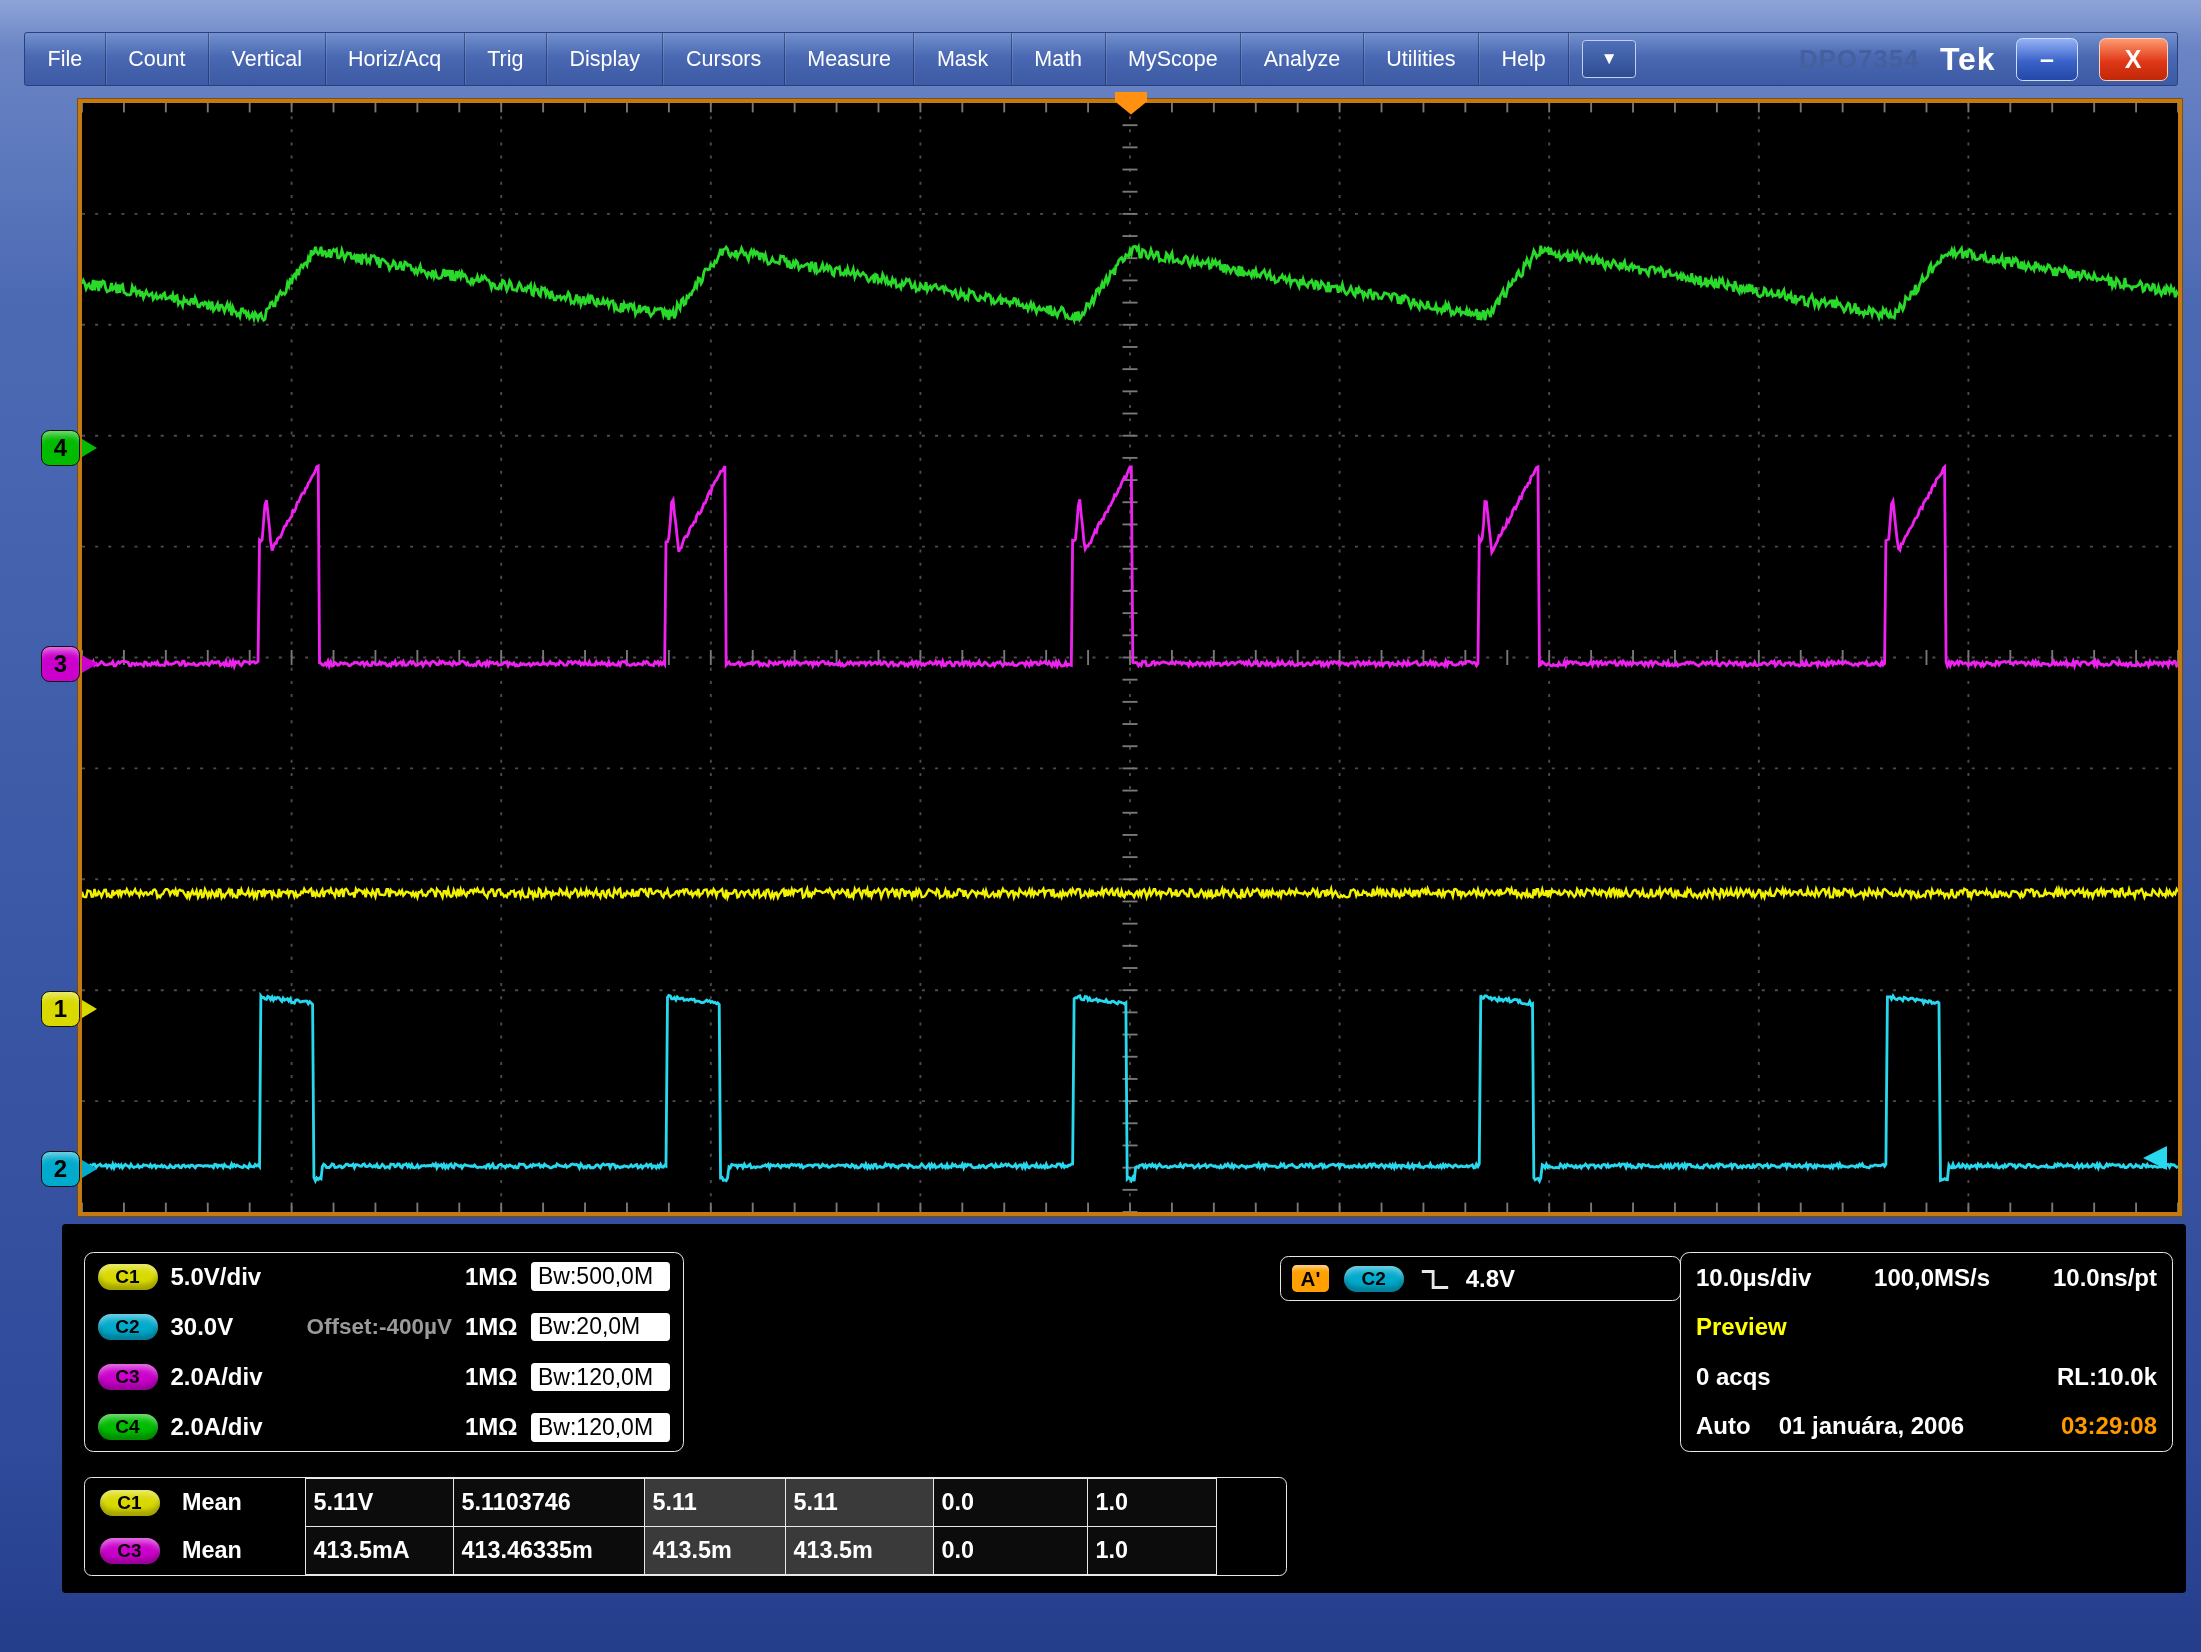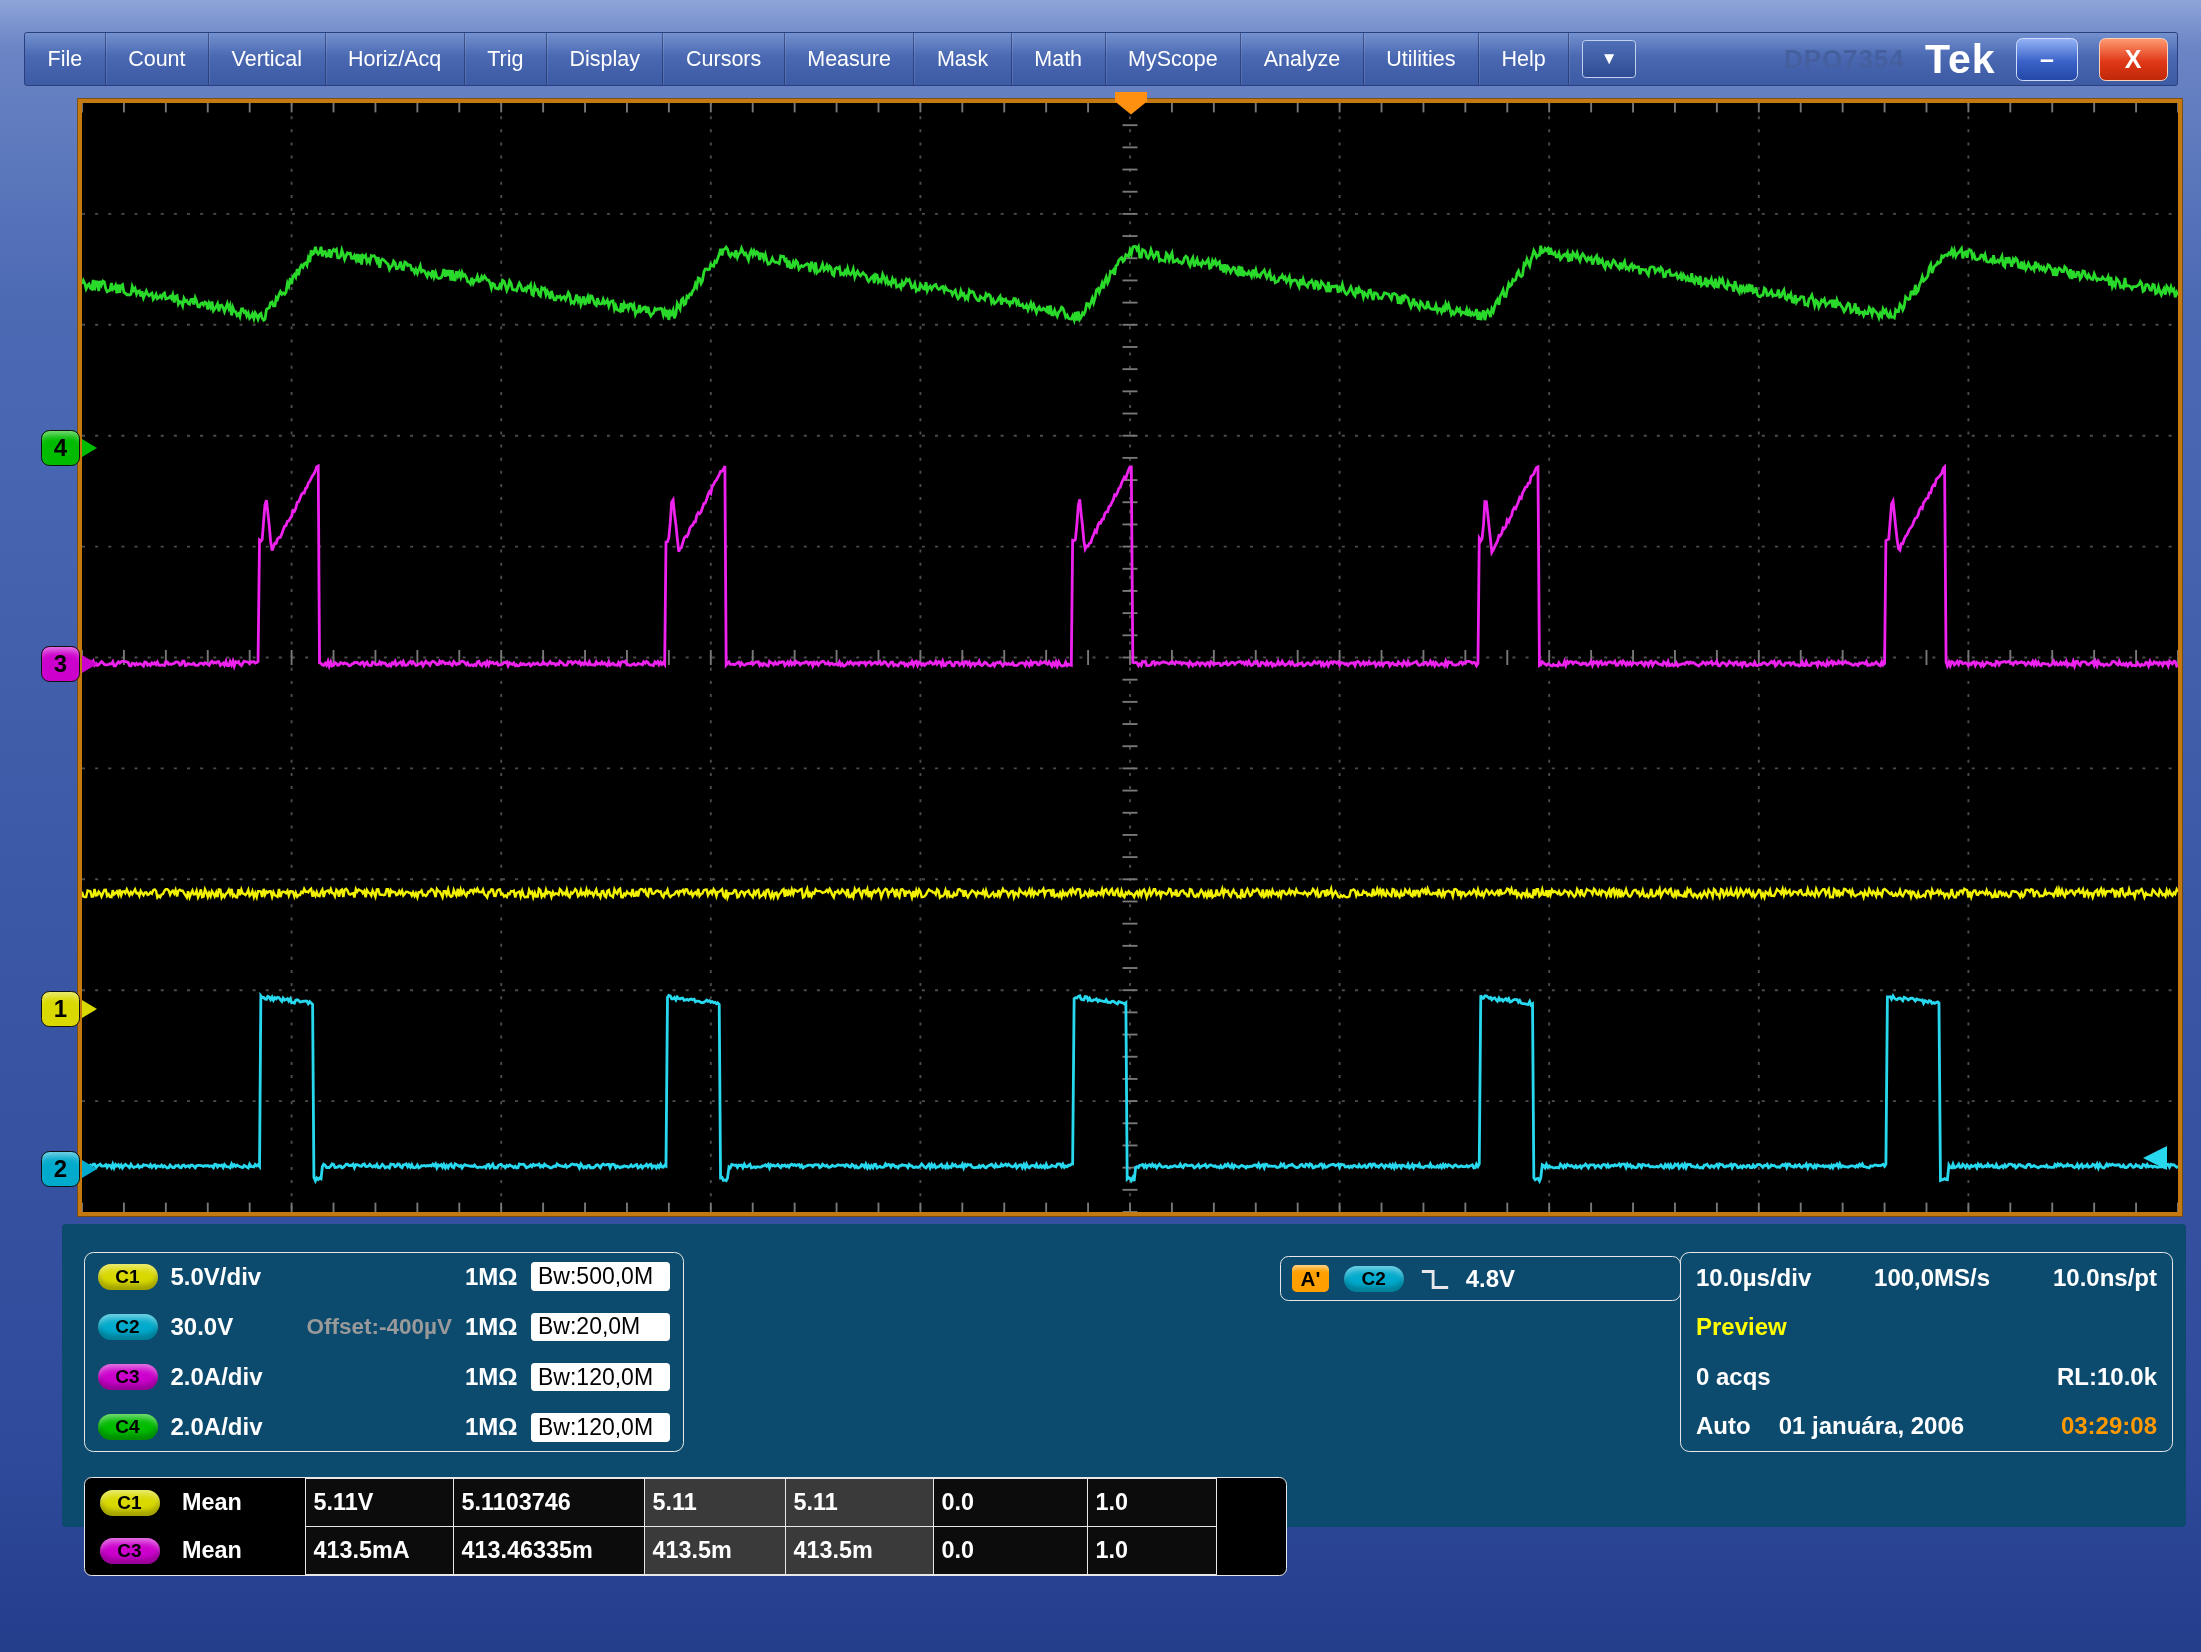--- a/index.html
+++ b/index.html
@@ -20,21 +20,21 @@
     border-right:0.9px solid rgba(25,40,90,.55);box-shadow:0.9px 0 0 rgba(255,255,255,.12);
     cursor:default;white-space:nowrap;
   }
   .menu-more{
     width:52px;margin:6.6px 0 6.6px 13px;border:0.9px solid #c3d0ee;border-radius:3.7px;
     background:linear-gradient(180deg,#4f6fb8,#2d4c92);
     display:flex;align-items:center;justify-content:center;color:#fff;font-size:17px;
   }
   .win-group{margin-left:auto;display:flex;align-items:center;gap:20.6px;padding-right:9.4px;}
   .model{color:#46609f;font-size:26px;font-weight:bold;letter-spacing:0.9px;}
-  .brand{color:#fff;font-size:41px;font-weight:bold;letter-spacing:0.9px;}
+  .brand{color:#fff;font-size:32px;font-weight:bold;letter-spacing:0.9px;}
   .btn{width:60px;height:41px;border-radius:6.6px;display:flex;align-items:center;justify-content:center;
        color:#fff;font-weight:bold;font-size:25px;line-height:1;}
   .btn-min{background:linear-gradient(180deg,#93b2f6,#3a62c8 55%,#2448a8);border:1.9px solid #cfdcfc;}
   .btn-close{background:linear-gradient(180deg,#ff9a70,#e03818 55%,#c02808);border:1.9px solid #ffd2b8;width:67px;}
   
   .plot{
     position:absolute;left:78px;top:99px;width:2104px;height:1117px;background:#000;
     border:4.7px solid #c47a10;box-sizing:border-box;
     box-shadow:0 0 0 0.9px #7a4c06;
   }
@@ -48,21 +48,21 @@
     border-top:12px solid transparent;border-bottom:12px solid transparent;border-right:24px solid #28d8ee;
   }
   .chmark{position:absolute;left:41px;display:flex;align-items:center;z-index:6;}
   .chbox{
     width:39px;height:36px;border-radius:8.4px;display:flex;align-items:center;justify-content:center;
     font-size:24px;font-weight:bold;color:#000;border:1.9px solid #101010;box-sizing:border-box;
     box-shadow:inset 0 9.4px 7.5px -5.6px rgba(255,255,255,.5);
   }
   .charrow{width:0;height:0;border-top:9.4px solid transparent;border-bottom:9.4px solid transparent;border-left:15px solid #fff;margin-left:1.9px;}
   
-  .bottom-panel{position:absolute;left:62px;top:1224px;width:2124px;height:303px;background:#0c4a6e;border-radius:3.7px;}
+  .bottom-panel{position:absolute;left:62px;top:1224px;width:2124px;height:369px;background:#000000;border-radius:3.7px;}
   .readout-box{
     position:absolute;left:21.5px;top:28px;width:600px;height:200px;border:1.9px solid #e8e8e8;border-radius:9.4px;
     box-sizing:border-box;padding:9.4px 13px;display:flex;flex-direction:column;justify-content:space-between;
   }
   .ch-row{display:flex;align-items:center;gap:13px;color:#fff;font-weight:bold;font-size:24px;}
   .badge{
     width:60px;height:26px;border-radius:13px;display:inline-flex;align-items:center;justify-content:center;
     color:#000;font-size:19px;font-weight:bold;flex:none;
     box-shadow:inset 0 9.4px 7.5px -5.6px rgba(255,255,255,.5), inset 0 -5.6px 5.6px rgba(0,0,0,.25);
   }

